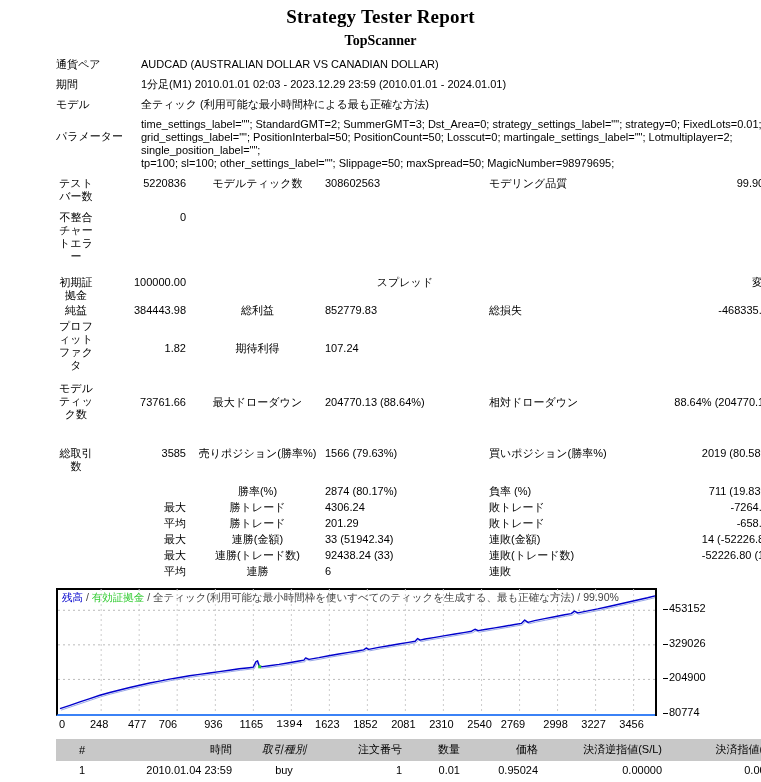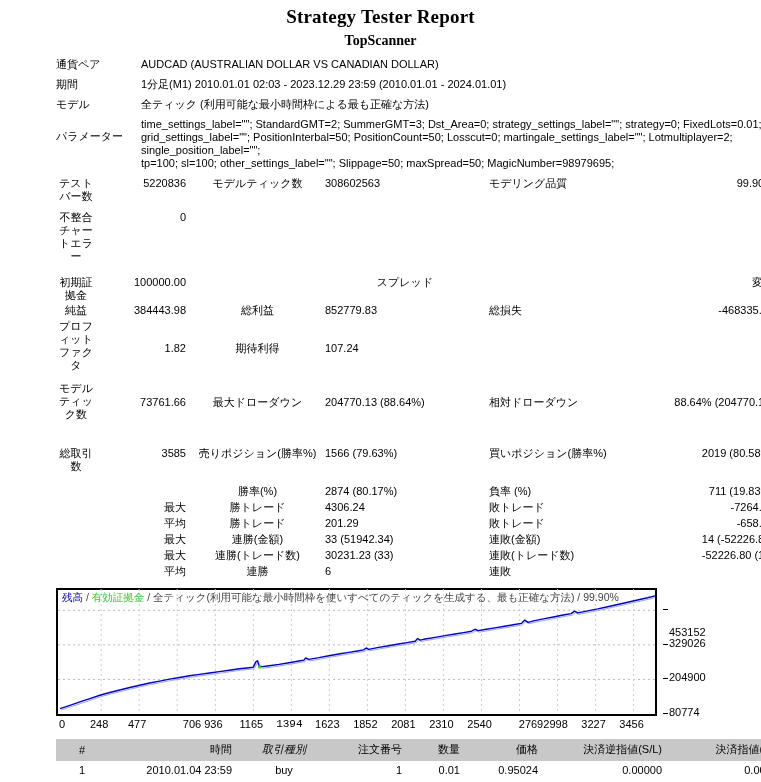--- a/index.html
+++ b/index.html
@@ -74,21 +74,21 @@
     margin-top: 7px;
     width: 710px;
     height: 148px;
   }
   .chart-box {
     position: absolute;
     left: 0; top: 0;
     width: 601px;
     height: 128px;
     border-left: 2px solid #000;
-    border-bottom: 2px solid #000000;
+    border-bottom: 2px solid #3b82f6;
     border-top: 1px solid #000;
     box-sizing: border-box;
     background: #ffffff;
     overflow: hidden;
   }
   .chart-box .frame-top {
     position: absolute; left:0; right:0; top:0; height:1px; background:#000;
   }
   .chart-legend {
     position: absolute;
@@ -314,21 +314,21 @@
     <td class="c-name1">連勝(金額)</td>
     <td class="c-val2">33 (51942.34)</td>
     <td class="c-name2">連敗(金額)</td>
     <td class="c-val3">14 (-52226.80)</td>
   </tr>
 
   <tr>
     <td class="c-label"></td>
     <td class="c-val1 sub-name">最大</td>
     <td class="c-name1">連勝(トレード数)</td>
-    <td class="c-val2">30231.23 (33)</td>
+    <td class="c-val2">92438.24 (33)</td>
     <td class="c-name2">連敗(トレード数)</td>
     <td class="c-val3">-52226.80 (14)</td>
   </tr>
 
   <tr>
     <td class="c-label"></td>
     <td class="c-val1 sub-name">平均</td>
     <td class="c-name1">連勝</td>
     <td class="c-val2">6</td>
     <td class="c-name2">連敗</td>
@@ -367,42 +367,42 @@
       <span class="lg-balance">残高</span>
       <span class="lg-sep">/</span>
       <span class="lg-equity">有効証拠金</span>
       <span class="lg-sep">/</span>
       <span class="lg-model">全ティック(利用可能な最小時間枠を使いすべてのティックを生成する、最も正確な方法) / 99.90%</span>
     </div>
   </div>
   <div class="chart-right-edge"></div>
   <div class="y-axis-labels" id="y-axis-labels">
       <div class="y-tick" style="top: 21.2857px;"></div>
-      <div class="y-lab" style="top: 14.2857px; margin-top: 24px;">453152</div>
+      <div class="y-lab" style="top: 14.2857px;">453152</div>
       <div class="y-tick" style="top: 55.8571px;"></div>
       <div class="y-lab" style="top: 48.8571px;">329026</div>
       <div class="y-tick" style="top: 90.4286px;"></div>
       <div class="y-lab" style="top: 83.4286px;">204900</div>
       <div class="y-tick" style="top: 125px;"></div>
       <div class="y-lab" style="top: 118px;">80774</div>
     </div>
   <div class="x-axis-labels" id="x-axis-labels">
       <div class="x-lab" style="left: 6px;">0</div>
       <div class="x-lab" style="left: 43.1604px;">248</div>
       <div class="x-lab" style="left: 81.1674px;">477</div>
-      <div class="x-lab" style="left: 136px;">706</div>
+      <div class="x-lab" style="left: 112px;">706</div>
       <div class="x-lab" style="left: 157.347px;">936</div>
       <div class="x-lab" style="left: 195.354px;">1165</div>
       <div class="x-lab" style="left: 233.361px; font-family: Liberation Mono, monospace;">1394</div>
       <div class="x-lab" style="left: 271.368px;">1623</div>
       <div class="x-lab" style="left: 309.375px;">1852</div>
       <div class="x-lab" style="left: 347.382px;">2081</div>
       <div class="x-lab" style="left: 385.389px;">2310</div>
       <div class="x-lab" style="left: 423.562px;">2540</div>
-      <div class="x-lab" style="left: 475px;">2769</div>
+      <div class="x-lab" style="left: 457px;">2769</div>
       <div class="x-lab" style="left: 499.576px;">2998</div>
       <div class="x-lab" style="left: 537.583px;">3227</div>
       <div class="x-lab" style="left: 575.59px;">3456</div>
     </div>
 </div>
 
 <table class="trades-tbl">
   <thead>
     <tr>
       <th class="tc-num">#</th>

